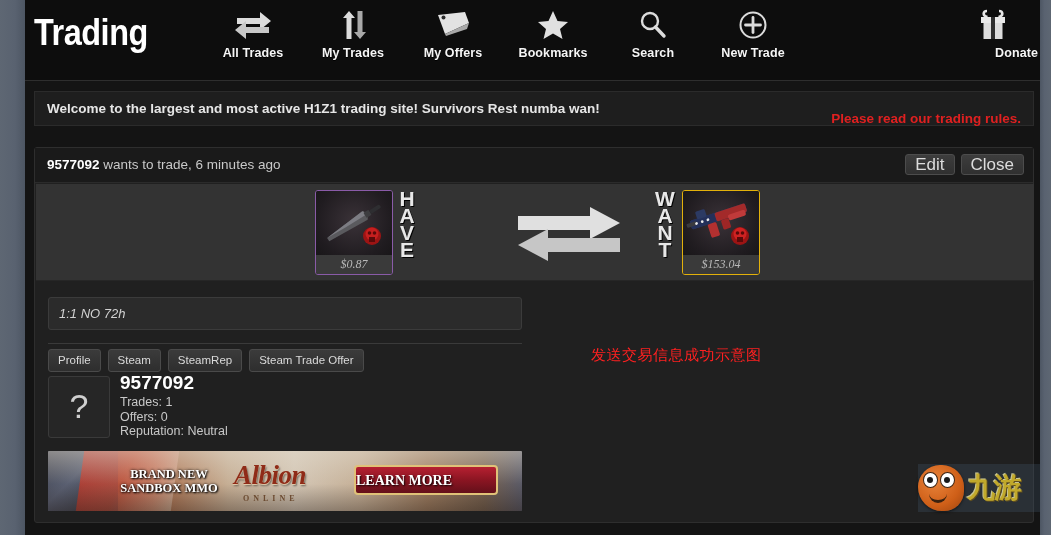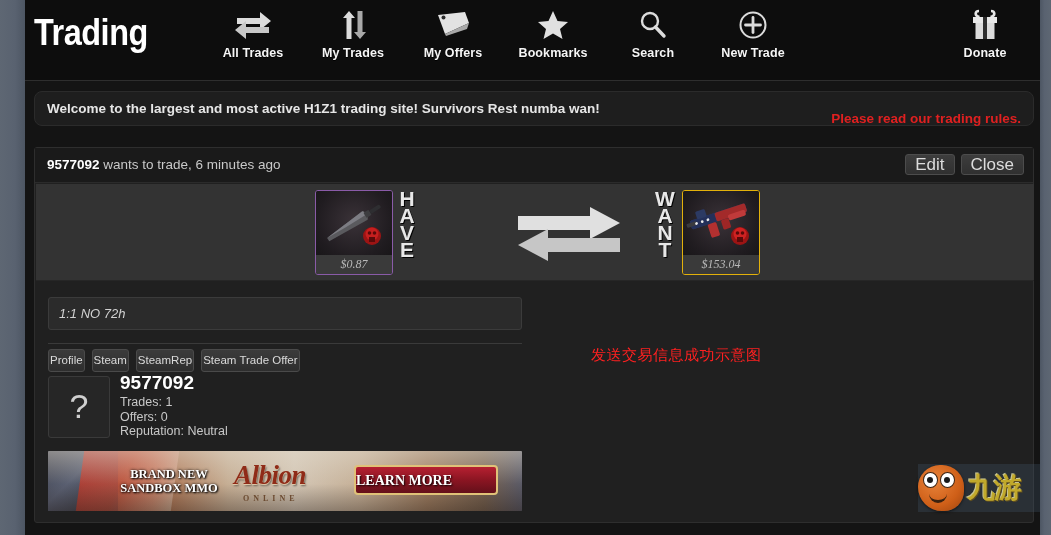--- a/index.html
+++ b/index.html
@@ -65,32 +65,32 @@
   }
   .nav-label {
     font-size: 12.5px;
     font-weight: bold;
     margin-top: 2px;
     letter-spacing: 0.1px;
     color: #f5f5f5;
     text-shadow: 0 1px 0 #000;
   }
   .nav-donate {
-    position: absolute; right: 10px; top: 6px;
+    position: absolute; right: 2px; top: 6px;
     width: 90px;
-    text-align: center;
+    text-align: right;
     cursor: pointer;
   }
 
   
   .welcome-bar {
     position: absolute; left: 34px; top: 91px; width: 1000px; height: 35px;
     background: #1e1e1e;
     border: 1px solid #2b2b2b;
-    border-radius: 8px;
+    border-radius: 0;
     box-sizing: border-box;
   }
   .welcome-text {
     position: absolute; left: 12px; top: 9px;
     font-size: 13.5px;
     font-weight: bold;
     color: #e6e6e6;
     font-family: "Liberation Sans Narrow", "Liberation Sans", sans-serif;
   }
   .welcome-rules {
@@ -207,21 +207,21 @@
   .link-btns {
     position: absolute; left: 13px; top: 201px;
     display: flex; gap: 7px;
   }
   .link-btn {
     background: linear-gradient(to bottom, #3b3b3b 0%, #2e2e2e 100%);
     border: 1px solid #4a4a4a;
     border-radius: 3px;
     color: #dadada;
     font-size: 11.5px;
-    padding: 4px 1px;
+    padding: 4px 9px;
     cursor: pointer;
     line-height: 13px;
   }
 
   
   .avatar {
     position: absolute; left: 13px; top: 228px;
     width: 60px; height: 60px;
     background: #262626;
     border: 1px solid #3a3a3a;

